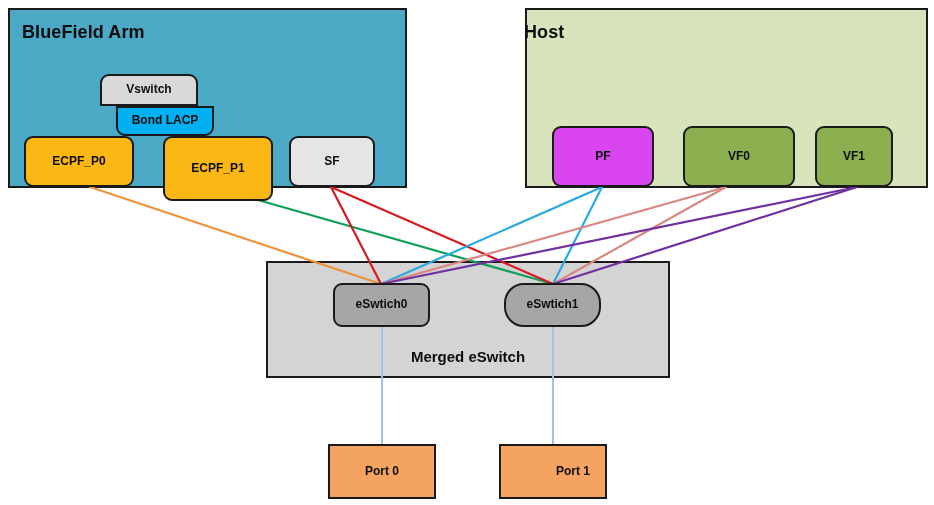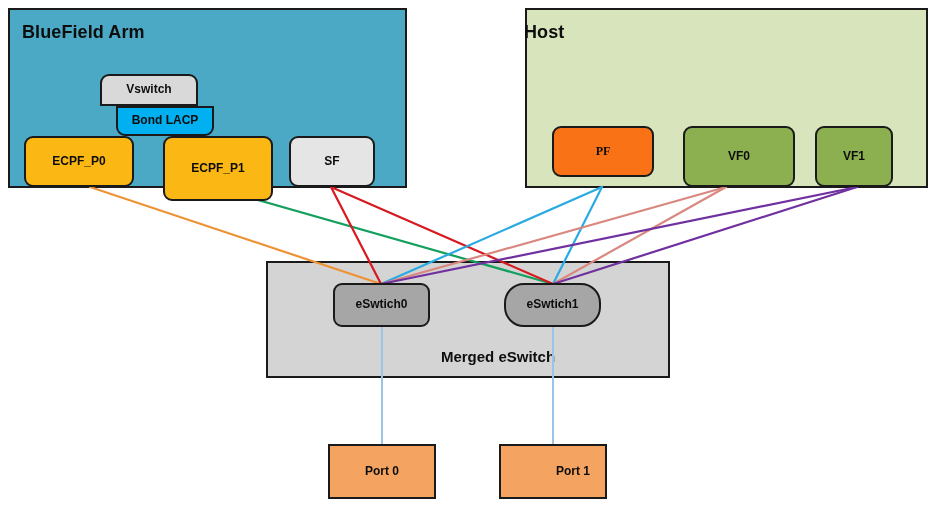--- a/index.html
+++ b/index.html
@@ -21,21 +21,21 @@
     display:flex;align-items:center;justify-content:center;
     font-weight:bold;font-size:12px;color:#0d0d0d;
     text-align:center;line-height:1.1;white-space:nowrap;
   }
   .node.sq{border-radius:0;}
   .node.flat-b{border-bottom-left-radius:0;border-bottom-right-radius:0;}
   .node.flat-t{border-top-left-radius:0;border-top-right-radius:0;}
 
   .zone-label-center{
     position:absolute;font-weight:bold;font-size:15px;color:#0d0d0d;
-    width:100%;text-align:center;white-space:nowrap;padding-left:30px;
+    width:100%;text-align:center;white-space:nowrap;
   }
 
   svg#links{position:absolute;left:0;top:0;width:934px;height:505px;
             pointer-events:none;overflow:visible;}
   svg#vlinks{position:absolute;left:0;top:0;width:934px;height:505px;
             pointer-events:none;overflow:visible;}
 </style>
 </head>
 <body>
 
@@ -72,21 +72,21 @@
       </div>
       <div class="node" style="left: 24px; top: 136px; width: 110px; height: 51px; background: rgb(251, 183, 19);">
         <span>ECPF_P0</span>
       </div>
       <div class="node" style="left: 163px; top: 136px; width: 110px; height: 65px; background: rgb(251, 183, 19);">
         <span>ECPF_P1</span>
       </div>
       <div class="node" style="left: 289px; top: 136px; width: 86px; height: 51px; background: #e5e5e5;">
         <span>SF</span>
       </div>
-      <div class="node" style="left: 552px; top: 126px; width: 102px; height: 51px; background: #f97316; font-family: Liberation Serif, serif;">
+      <div class="node" style="left: 552px; top: 126px; width: 102px; height: 61px; background: #d946ef;">
         <span>PF</span>
       </div>
       <div class="node" style="left: 683px; top: 126px; width: 112px; height: 61px; background: rgb(140, 176, 79);">
         <span>VF0</span>
       </div>
       <div class="node" style="left: 815px; top: 126px; width: 78px; height: 61px; background: rgb(140, 176, 79);">
         <span>VF1</span>
       </div>
       <div class="node" style="left: 333px; top: 283px; width: 97px; height: 44px; background: rgb(166, 166, 166);">
         <span>eSwtich0</span>

